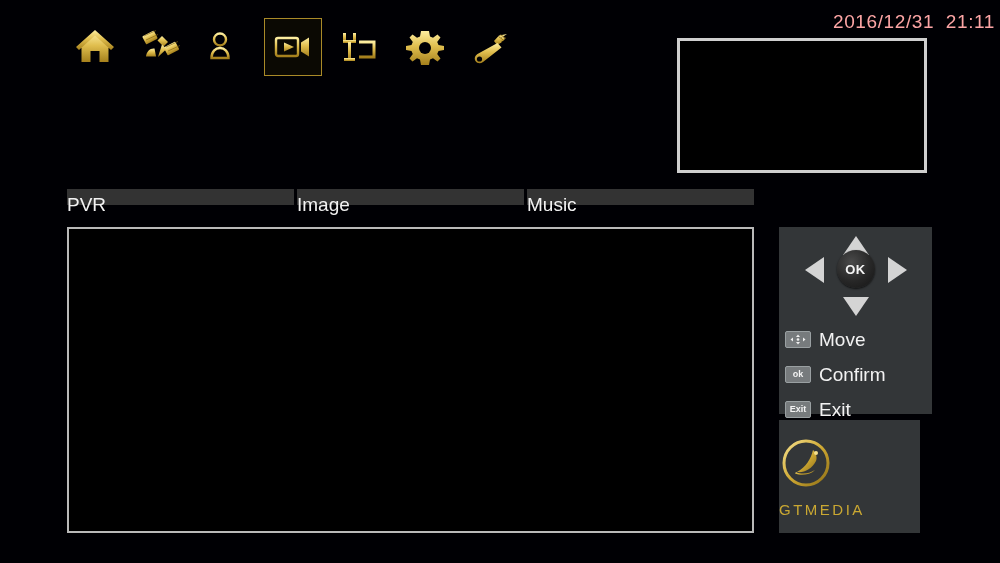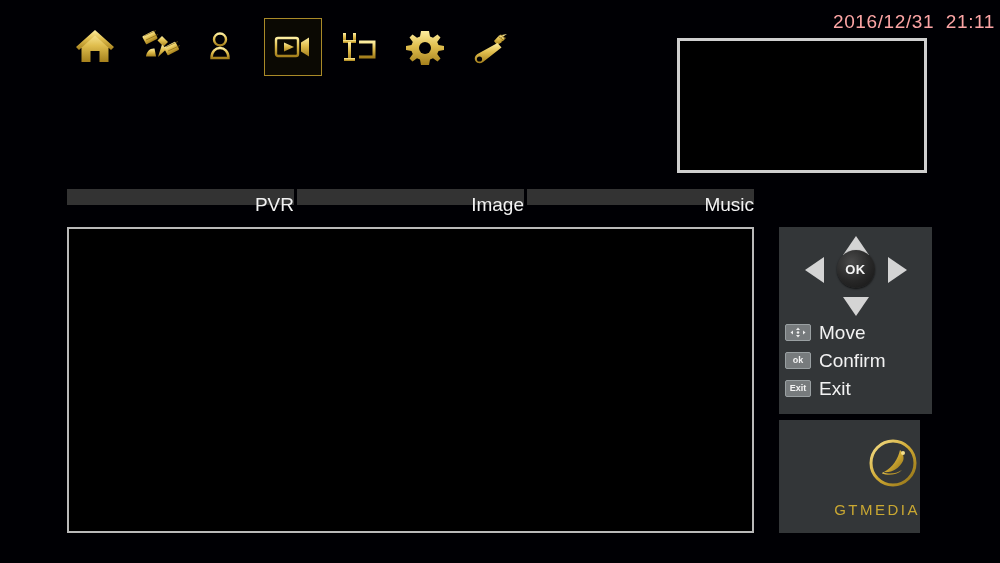--- a/index.html
+++ b/index.html
@@ -81,21 +81,21 @@
     left: 67px;
     top: 189px;
     width: 687px;
     display: flex;
     gap: 3px;
   }
   .tab {
     flex: 1 1 0;
     height: 16px;
     line-height: 32px;
-    text-align: right;
+    text-align: left;
     background: #333333;
     color: #f2f2f2;
     font-size: 19px;
     box-sizing: border-box;
   }
 
   
   #list-area {
     position: absolute;
     left: 67px;
@@ -164,21 +164,21 @@
     font-weight: bold;
     display: flex;
     align-items: center;
     justify-content: center;
     letter-spacing: .5px;
     box-shadow: 0 1px 2px rgba(0,0,0,.7);
   }
   .legend-row {
     display: flex;
     align-items: center;
-    margin: 4px 0 2px 6px;
+    margin: 11px 0 2px 6px;
     height: 24px;
   }
   .keycap {
     width: 26px;
     height: 17px;
     background: #777b7d;
     border: 1px solid #9aa0a2;
     border-radius: 2px;
     display: flex;
     align-items: center;
@@ -199,21 +199,21 @@
   
   #brand-panel {
     position: absolute;
     left: 779px;
     top: 420px;
     width: 141px;
     height: 113px;
     background: #333638;
     display: flex;
     flex-direction: column;
-    align-items: flex-end;
+    align-items: flex-start;
     justify-content: center;
   }
   #brand-text {
     margin-top: 7px;
     font-size: 15px;
     letter-spacing: 2.5px;
     color: #caa832;
     font-family: "Liberation Sans", sans-serif;
   }
 </style>

